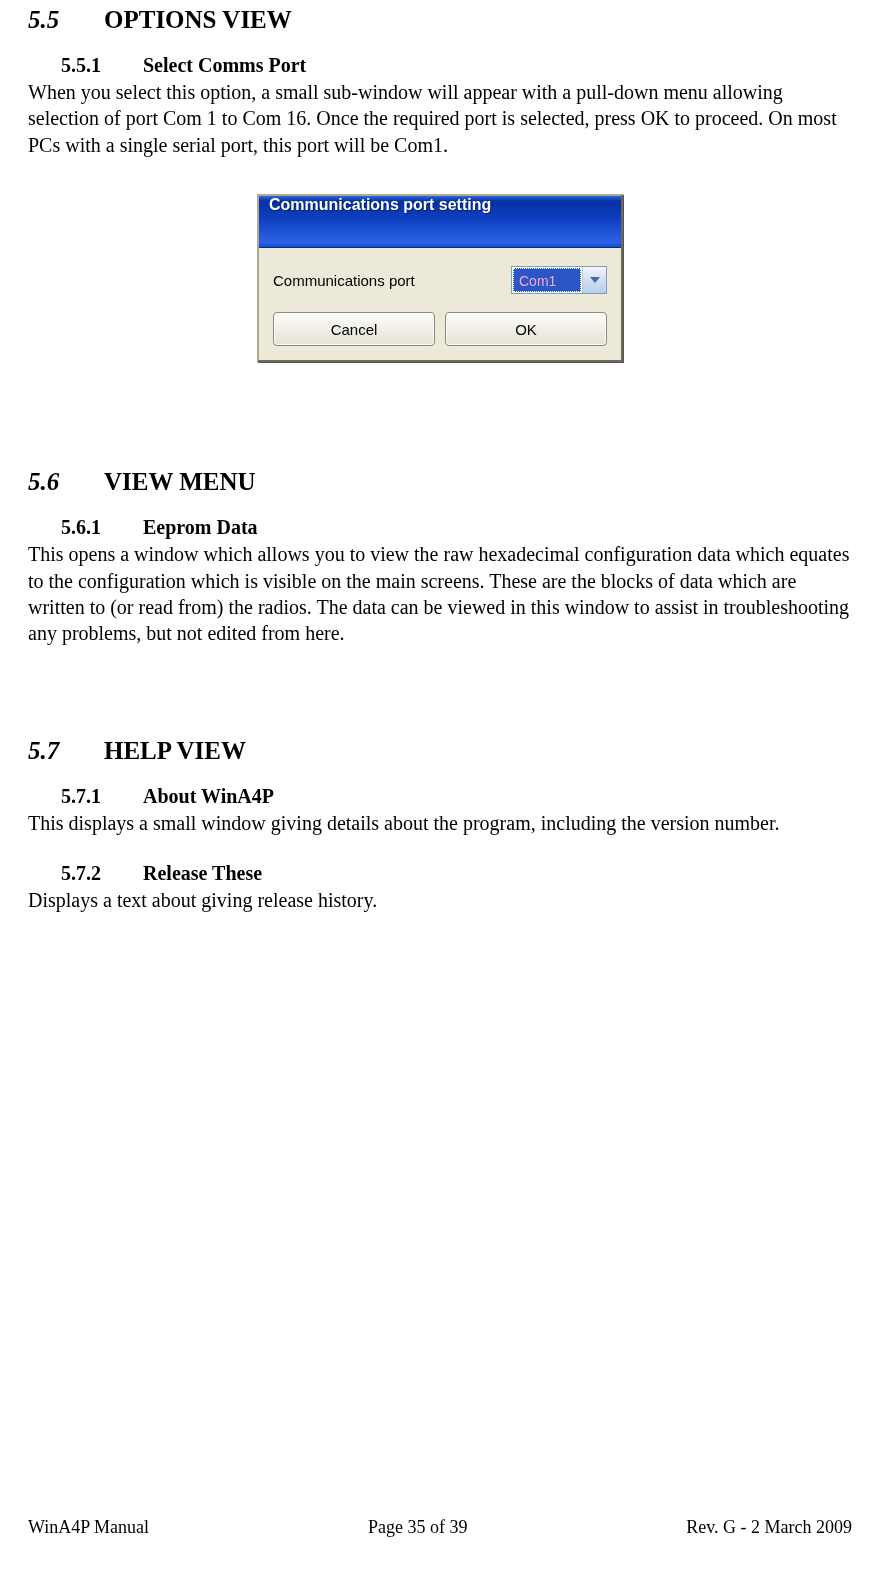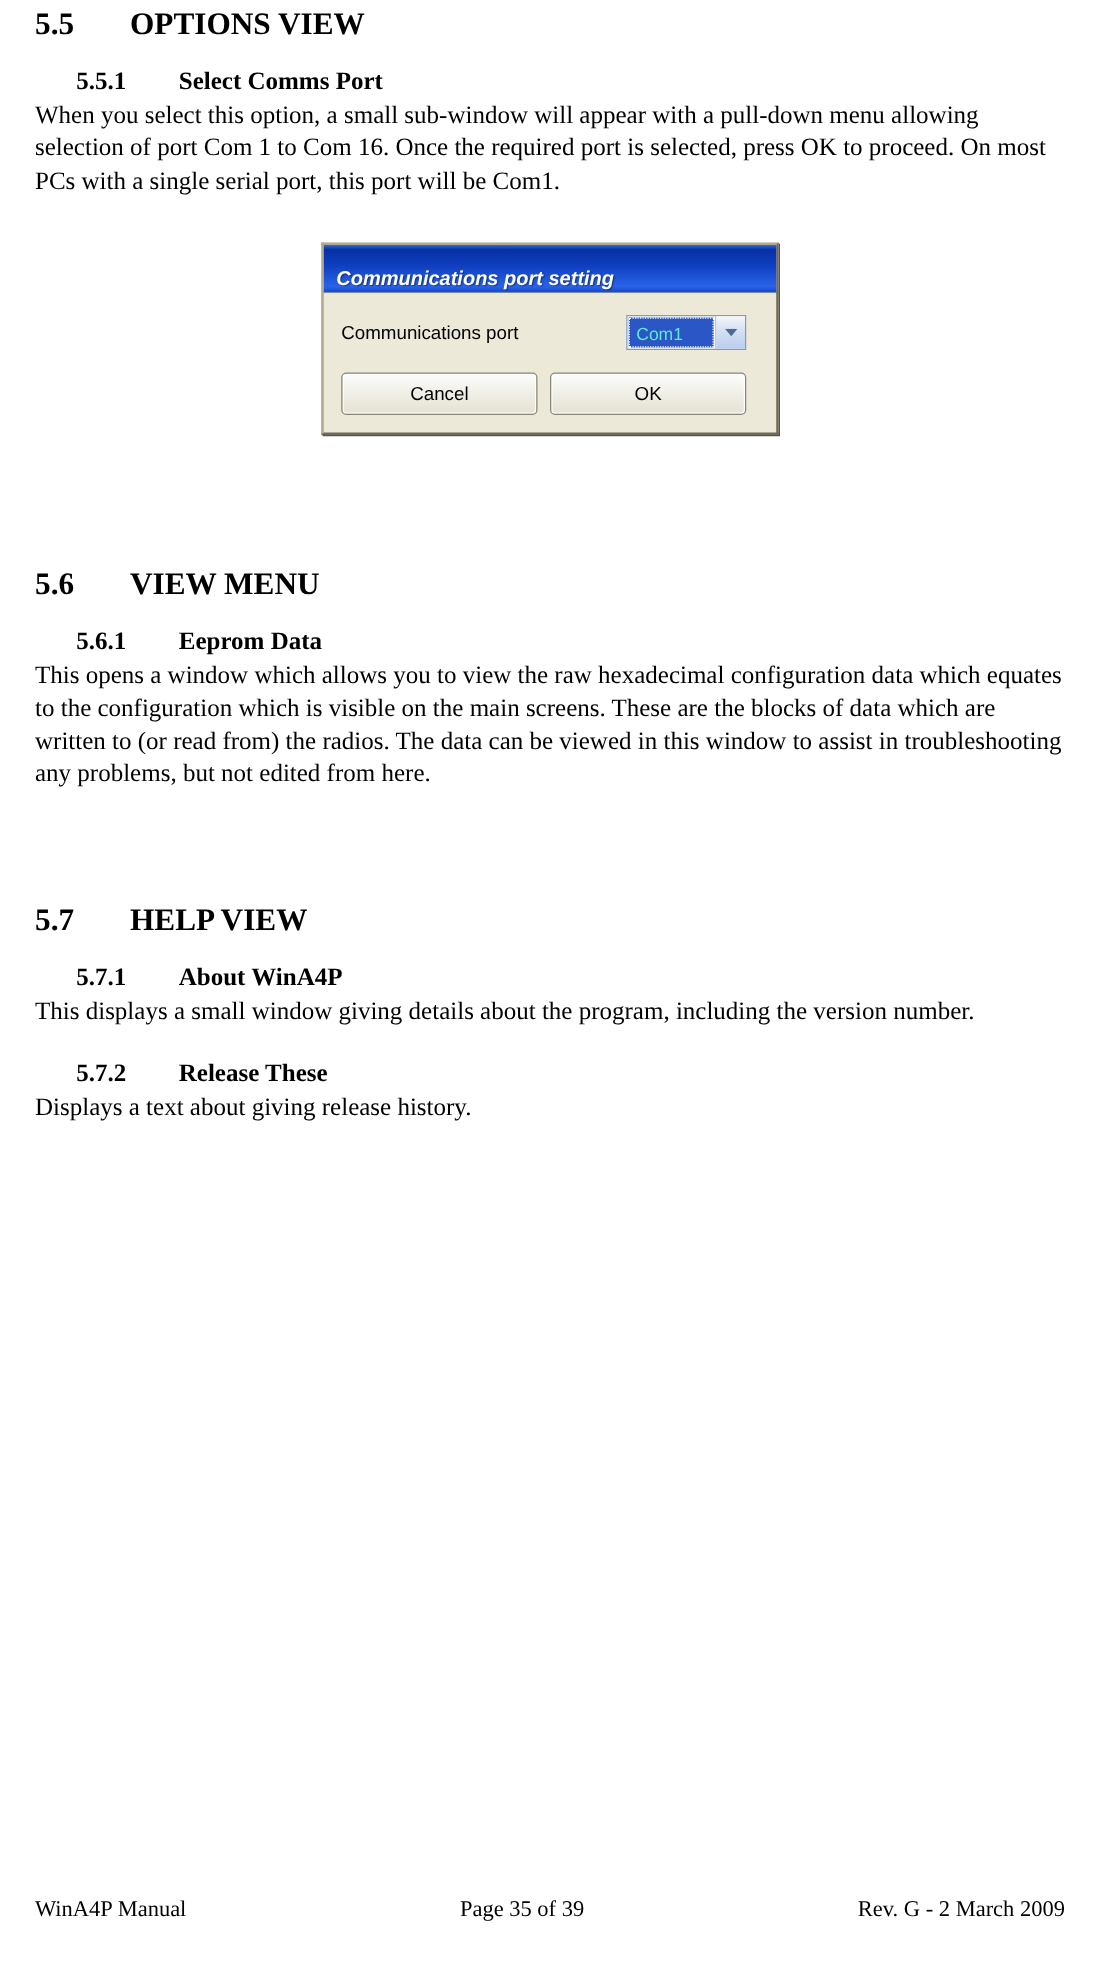--- a/index.html
+++ b/index.html
@@ -11,21 +11,21 @@
     color: #000;
     position: relative;
     padding: 0 28px;
   }
   .section-heading {
     font-size: 25px;
     font-weight: bold;
     margin-top: 6px;
     margin-bottom: 20px;
   }
-  .section-heading .num { display: inline-block; width: 76px; }
+  .section-heading .num { display: inline-block; width: 76px; font-style: italic; }
   .sub-heading {
     font-size: 20px;
     font-weight: bold;
     margin-bottom: 2px;
   }
   .sub-heading .num { display: inline-block; width: 82px; margin-left: 33px; }
   .body-text {
     font-size: 20px;
     line-height: 1.32;
     margin-bottom: 4px;
@@ -39,57 +39,56 @@
   .win-dialog {
     width: 366px;
     font-family: Tahoma, Arial, sans-serif;
     background: #ece9d8;
     border: 2px solid #b0a890;
     border-right-color: #6f6a58;
     border-bottom-color: #6f6a58;
     box-shadow: 1px 1px 0 #555;
   }
   .win-titlebar {
-    height: 38px;
+    height: 52px;
     background: linear-gradient(to bottom, #2b6bdc 0%, #0730a3 10%, #0f3fc0 45%, #2a63e8 90%, #184bcf 100%);
     display: flex;
-    align-items: flex-end;
+    align-items: flex-start;
     padding: 0 10px;
     border-bottom: 1px solid #0a2a7a;
-    font-style: italic;
   }
   .win-title {
     color: #fff;
     font-size: 16px;
     font-weight: bold;
     text-shadow: 1px 1px 1px rgba(0,0,0,0.4);
   }
   .win-body {
-    padding: 18px 24px 14px 14px;
+    padding: 18px 14px 14px 14px;
   }
   .win-row {
     display: flex;
     align-items: center;
     margin-bottom: 18px;
   }
   .win-label {
     font-size: 15px;
     color: #000;
   }
   .win-combo {
     margin-left: auto;
     display: inline-flex;
     height: 28px;
     border: 1px solid #7f9db9;
     background: #fff;
   }
   .win-combo-value {
     width: 68px;
     background: #2a56c6;
-    color: #5eead4;
+    color: #f9a8d4;
     font-size: 14px;
     padding: 3px 5px;
     border: 1px dotted #fff;
     margin: 1px;
     line-height: 18px;
   }
   .win-combo-btn {
     width: 24px;
     background: linear-gradient(#f4f6fb, #d7e2f2 40%, #b9cdee);
     border-left: 1px solid #b6c8e4;

